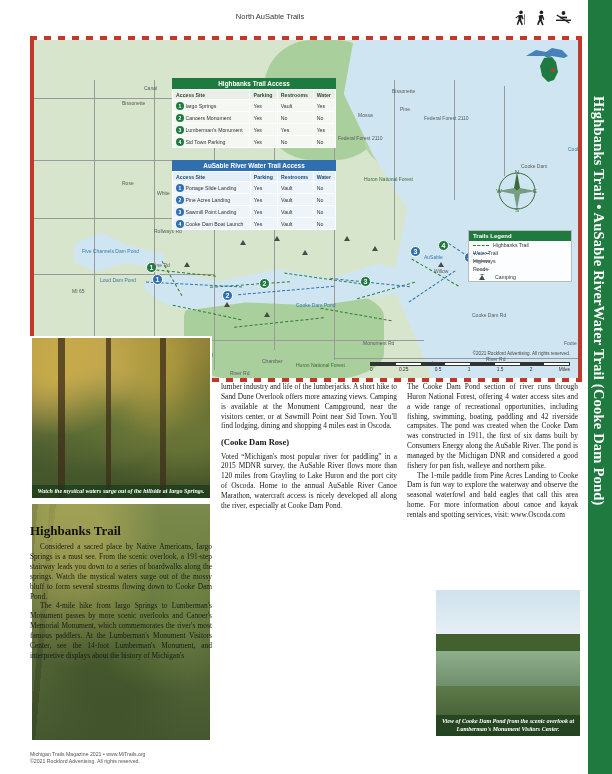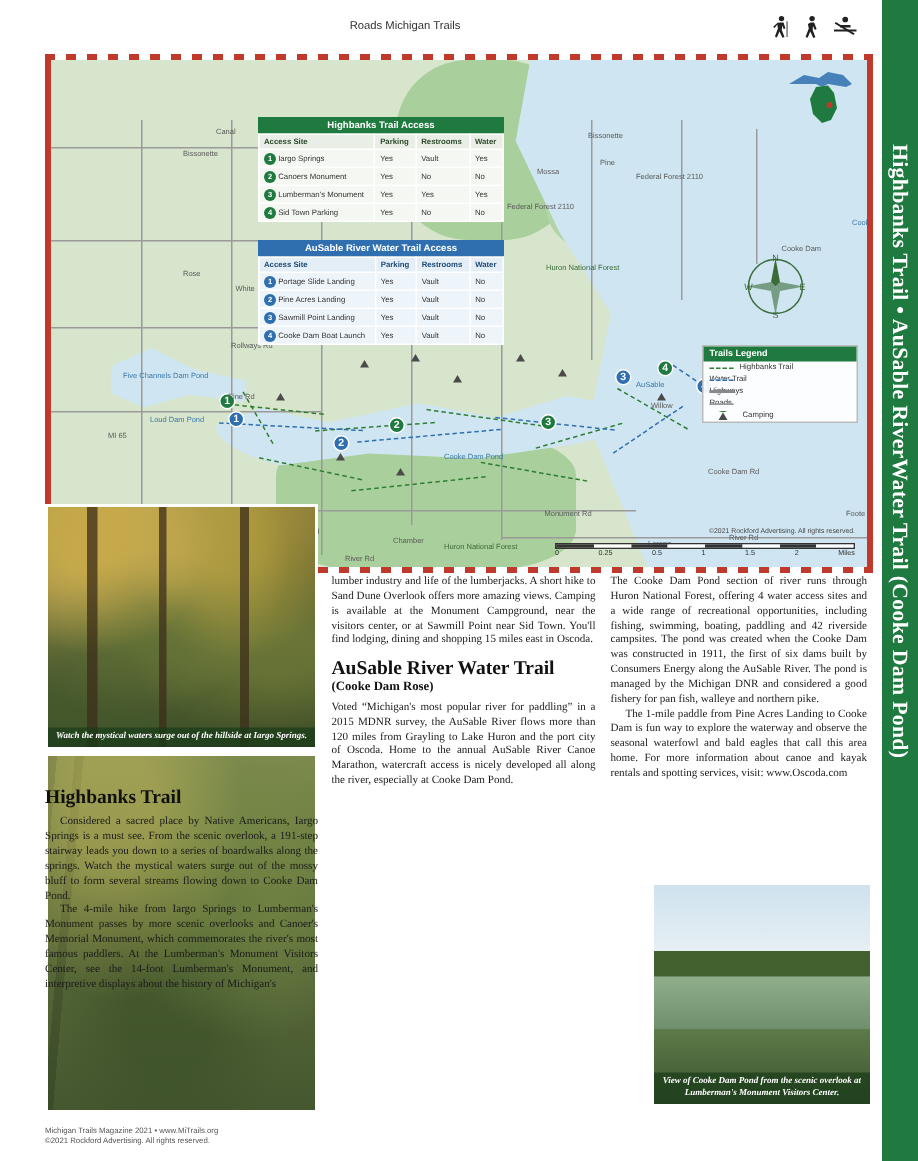--- a/index.html
+++ b/index.html
@@ -259,21 +259,21 @@
   .footer {
     position: absolute; left: 30px; bottom: 8px; width: 300px;
     font-family: "Liberation Sans", sans-serif;
     font-size: 5.2px; color: #555; line-height: 1.45;
   }
 </style>
 </head>
 <body>
 
 <div class="top-header">
-  <div class="top-title">Roads Michigan Trails</div>
+  <div class="top-title">North AuSable Trails</div>
   <div class="top-icons">
     <span>
       <svg width="14" height="16" viewBox="0 0 14 16">
           <g fill="#222">
         <circle cx="7" cy="2.4" r="1.8"></circle>
         <path d="M6 5 L8.4 5 L9.6 9 L8.4 9.4 L7.6 7 L7.2 10 L9 14.6 L7.6 15.2 L5.6 11 L4 15 L2.6 14.4 L4.6 9 L4.2 6.4 L2.4 8.6 L1.4 7.8 L4.4 5.2 Z"></path>
         <path d="M10.4 4.2 L11 4.2 L11 14.6 L10.4 14.6 Z"></path>
       </g>
         </svg>
     </span>
@@ -572,23 +572,22 @@
   <div class="photo-caption">View of Cooke Dam Pond from the scenic overlook at Lumberman's Monument Visitors Center.</div>
 </div>
 
 <div class="col" id="col1">
   <h2>Highbanks Trail</h2>
   <p>Considered a sacred place by Native Americans, Iargo Springs is a must see. From the scenic overlook, a 191-step stairway leads you down to a series of boardwalks along the springs. Watch the mystical waters surge out of the mossy bluff to form several streams flowing down to Cooke Dam Pond.</p>
   <p>The 4-mile hike from Iargo Springs to Lumberman's Monument passes by more scenic overlooks and Canoer's Memorial Monument, which commemorates the river's most famous paddlers. At the Lumberman's Monument Visitors Center, see the 14-foot Lumberman's Monument, and interpretive displays about the history of Michigan's</p>
 </div>
 
 <div class="col" id="col2">
-  <p class="first">lumber industry and life of the lumberjacks. A short hike to Sand Dune Overlook offers more amazing views. Camping is available at the Monument Campground, near the visitors center, or at Sawmill Point near Sid Town. You'll find lodging, dining and shopping 15 miles east in Oscoda.</p>
+  <p class="first">lumber industry and life of the lumberjacks. A short hike to Sand Dune Overlook offers more amazing views. Camping is available at the Monument Campground, near the visitors center, or at Sawmill Point near Sid Town. You'll find lodging, dining and shopping 4 miles east in Oscoda.</p>
   <h2 style="margin-top:7px;">
-    <span>AuSable River Water Trail</span>
     <span class="sub">(Cooke Dam Rose)</span>
   </h2>
   <p class="first">Voted “Michigan's most popular river for paddling” in a 2015 MDNR survey, the AuSable River flows more than 120 miles from Grayling to Lake Huron and the port city of Oscoda. Home to the annual AuSable River Canoe Marathon, watercraft access is nicely developed all along the river, especially at Cooke Dam Pond.</p>
 </div>
 
 <div class="col" id="col3">
   <p class="first">The Cooke Dam Pond section of river runs through Huron National Forest, offering 4 water access sites and a wide range of recreational opportunities, including fishing, swimming, boating, paddling and 42 riverside campsites. The pond was created when the Cooke Dam was constructed in 1911, the first of six dams built by Consumers Energy along the AuSable River. The pond is managed by the Michigan DNR and considered a good fishery for pan fish, walleye and northern pike.</p>
   <p>The 1-mile paddle from Pine Acres Landing to Cooke Dam is fun way to explore the waterway and observe the seasonal waterfowl and bald eagles that call this area home. For more information about canoe and kayak rentals and spotting services, visit: www.Oscoda.com</p>
 </div>
 

